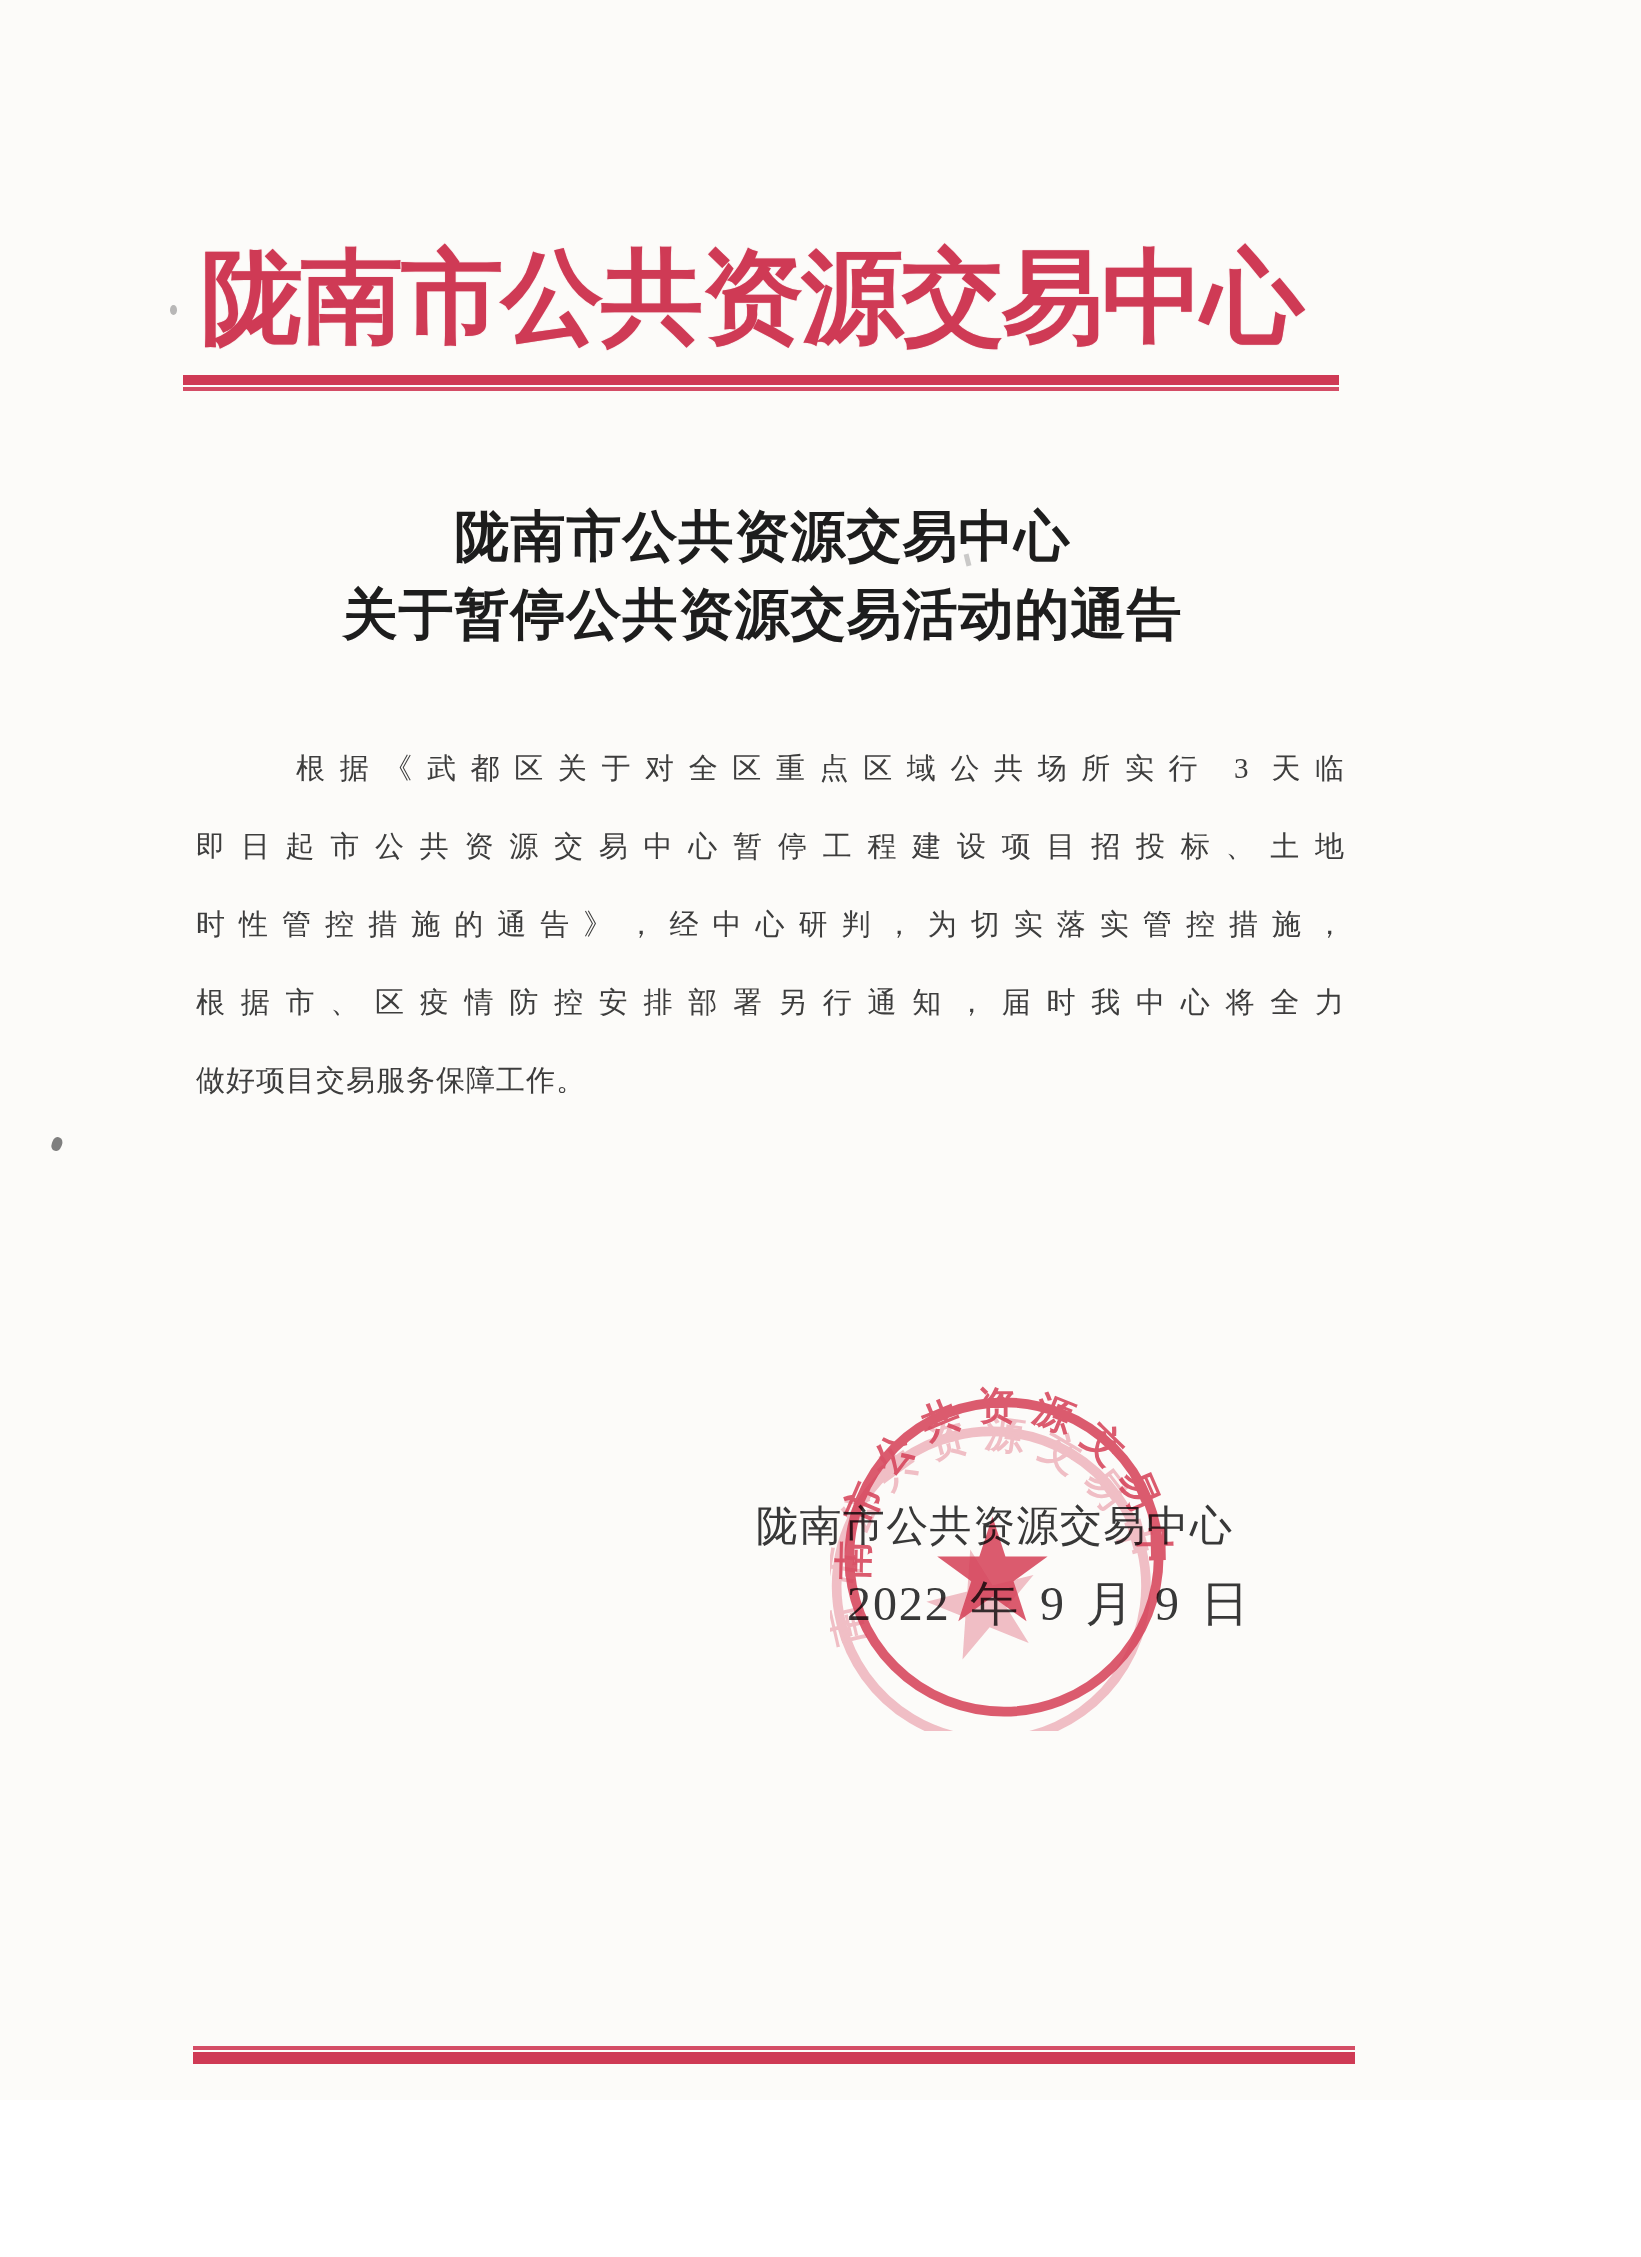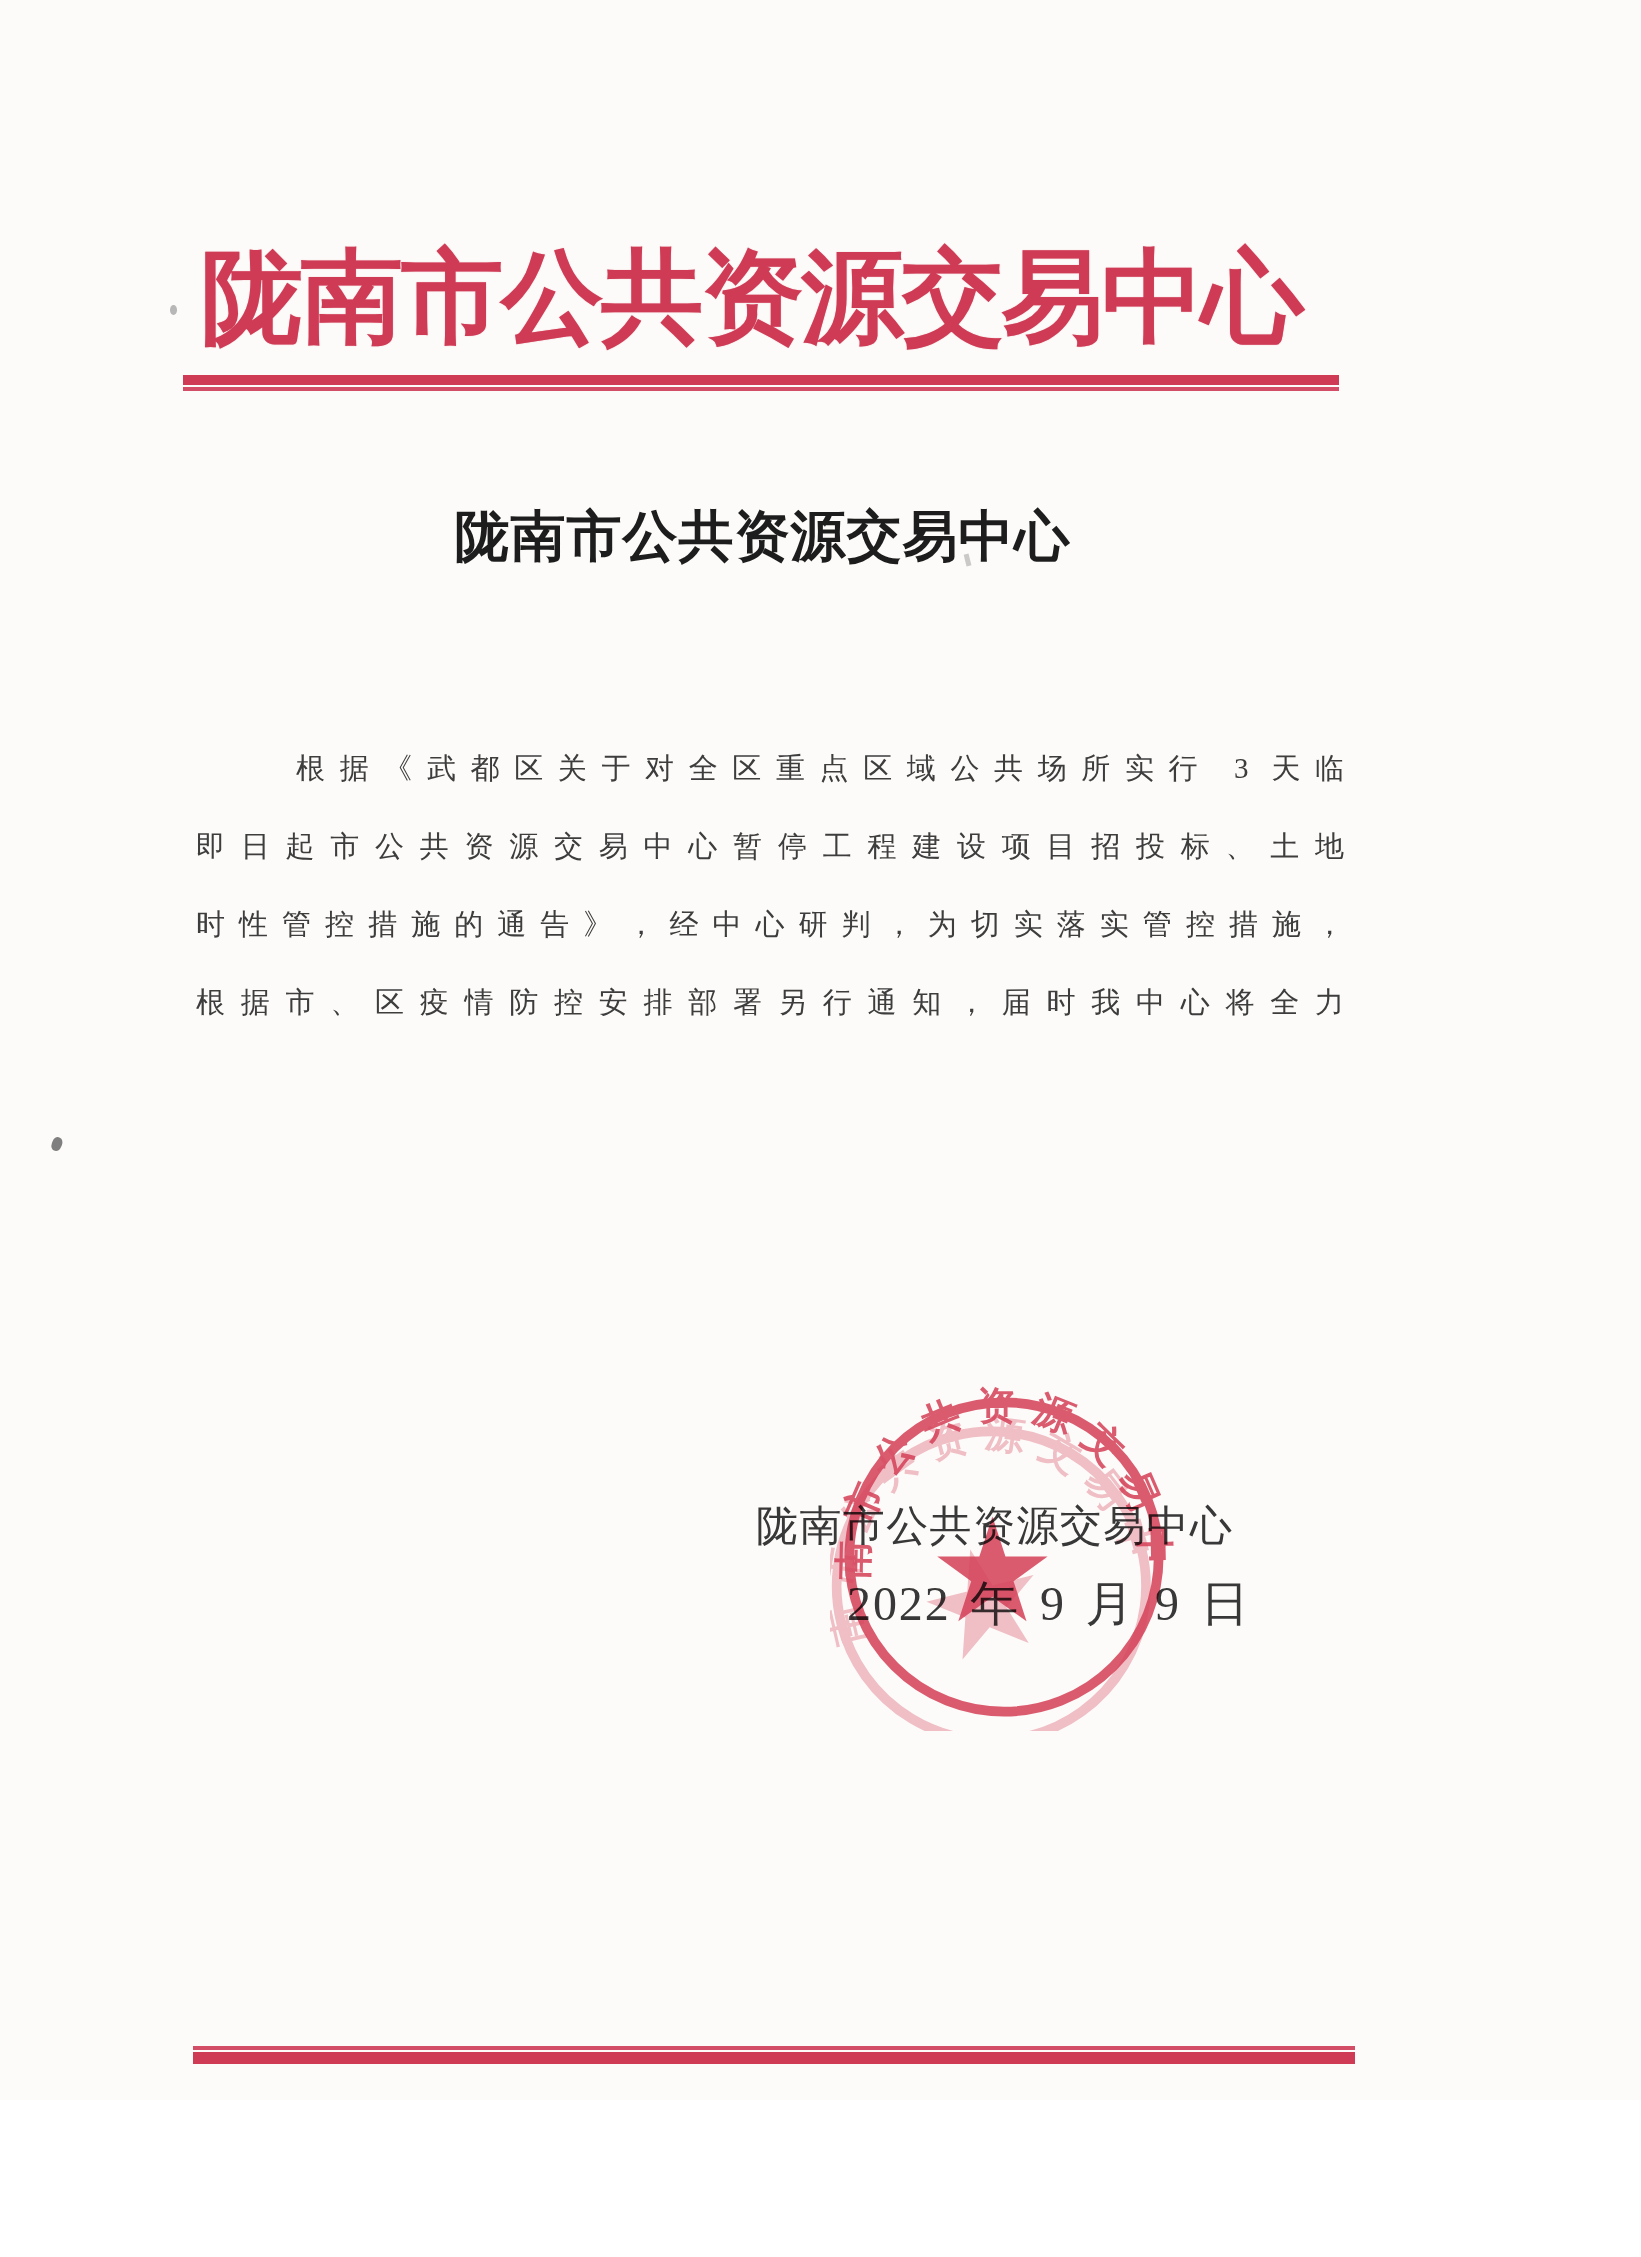--- a/index.html
+++ b/index.html
@@ -78,27 +78,29 @@
 <body>
 
 <div class="page">
 
   <div class="letterhead">陇南市公共资源交易中心</div>
   <div class="rule header-thick"></div>
   <div class="rule header-thin"></div>
 
   <div class="doc-title">
     <div>陇南市公共资源交易中心</div>
+    <div>关于暂停公共资源交易活动的通告</div>
   </div>
 
   <div class="body-text">
     <div class="body-line first">根据《武都区关于对全区重点区域公共场所实行 3 天临</div>
     <div class="body-line">即日起市公共资源交易中心暂停工程建设项目招投标、土地</div>
     <div class="body-line">时性管控措施的通告》，经中心研判，为切实落实管控措施，</div>
     <div class="body-line">根据市、区疫情防控安排部署另行通知，届时我中心将全力</div>
+    <div class="body-line last">做好项目交易服务保障工作。</div>
   </div>
 
   <div class="signature">陇南市公共资源交易中心</div>
   <div class="date">2022 年 9 月 9 日</div>
 
   <svg class="seal" viewBox="-180 -180 360 360" xmlns="http://www.w3.org/2000/svg">
     <defs>
       <path id="seal-arc" d="M -133 48.6 A 142 142 0 1 1 133 48.6" fill="none"></path>
     </defs>
 

